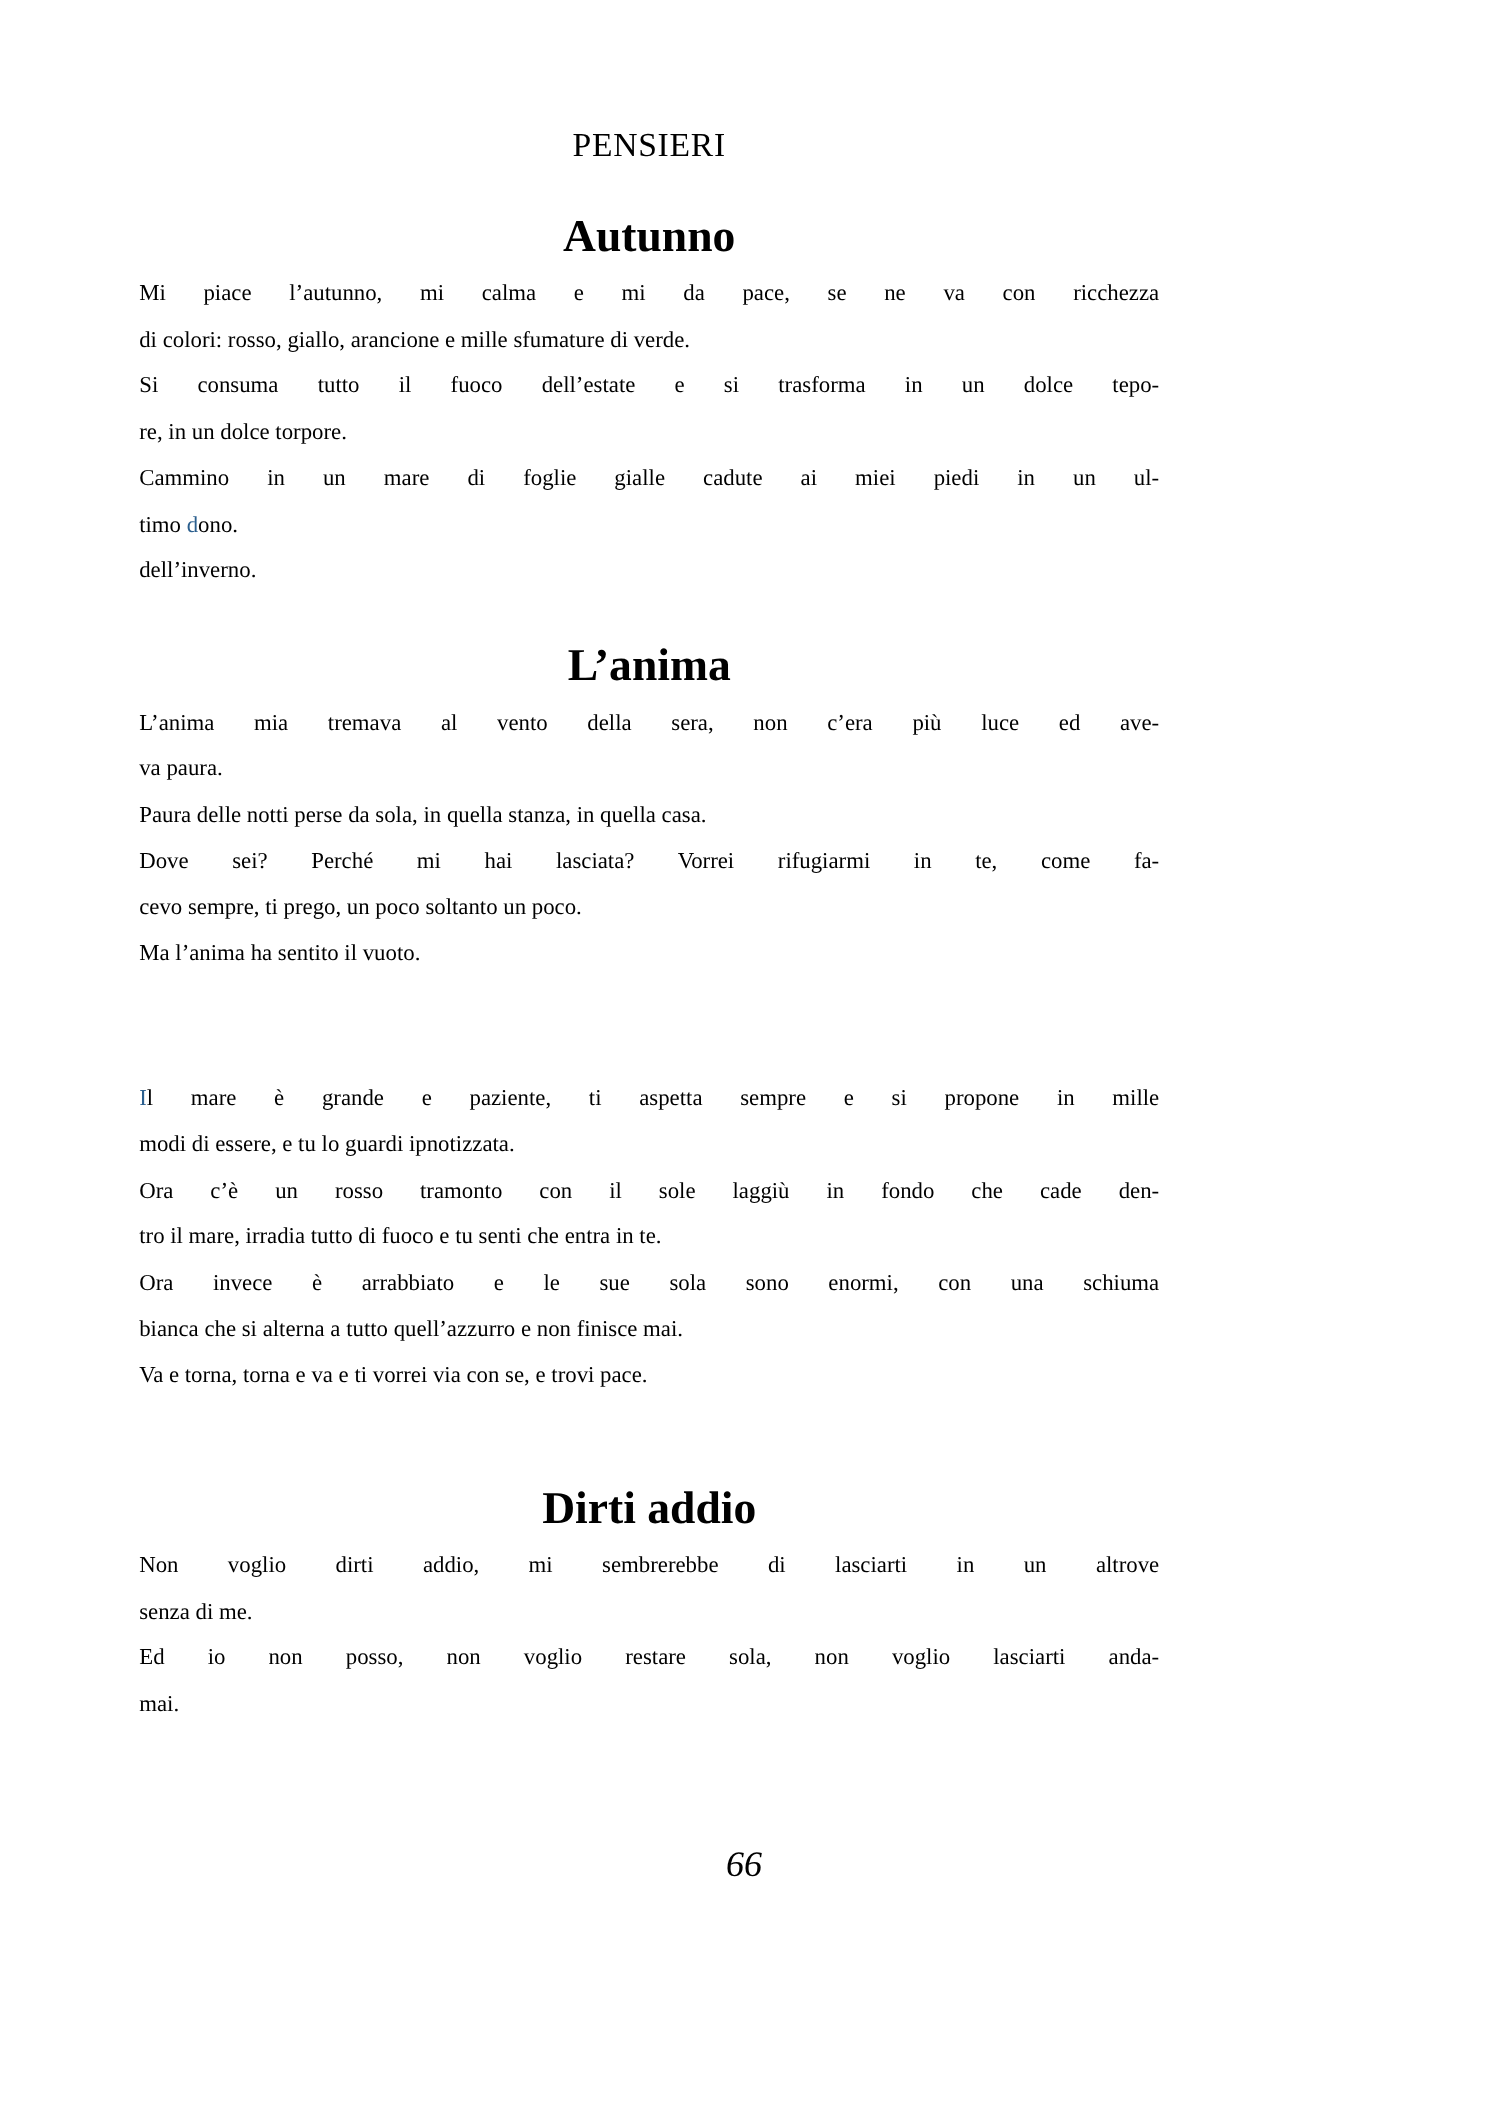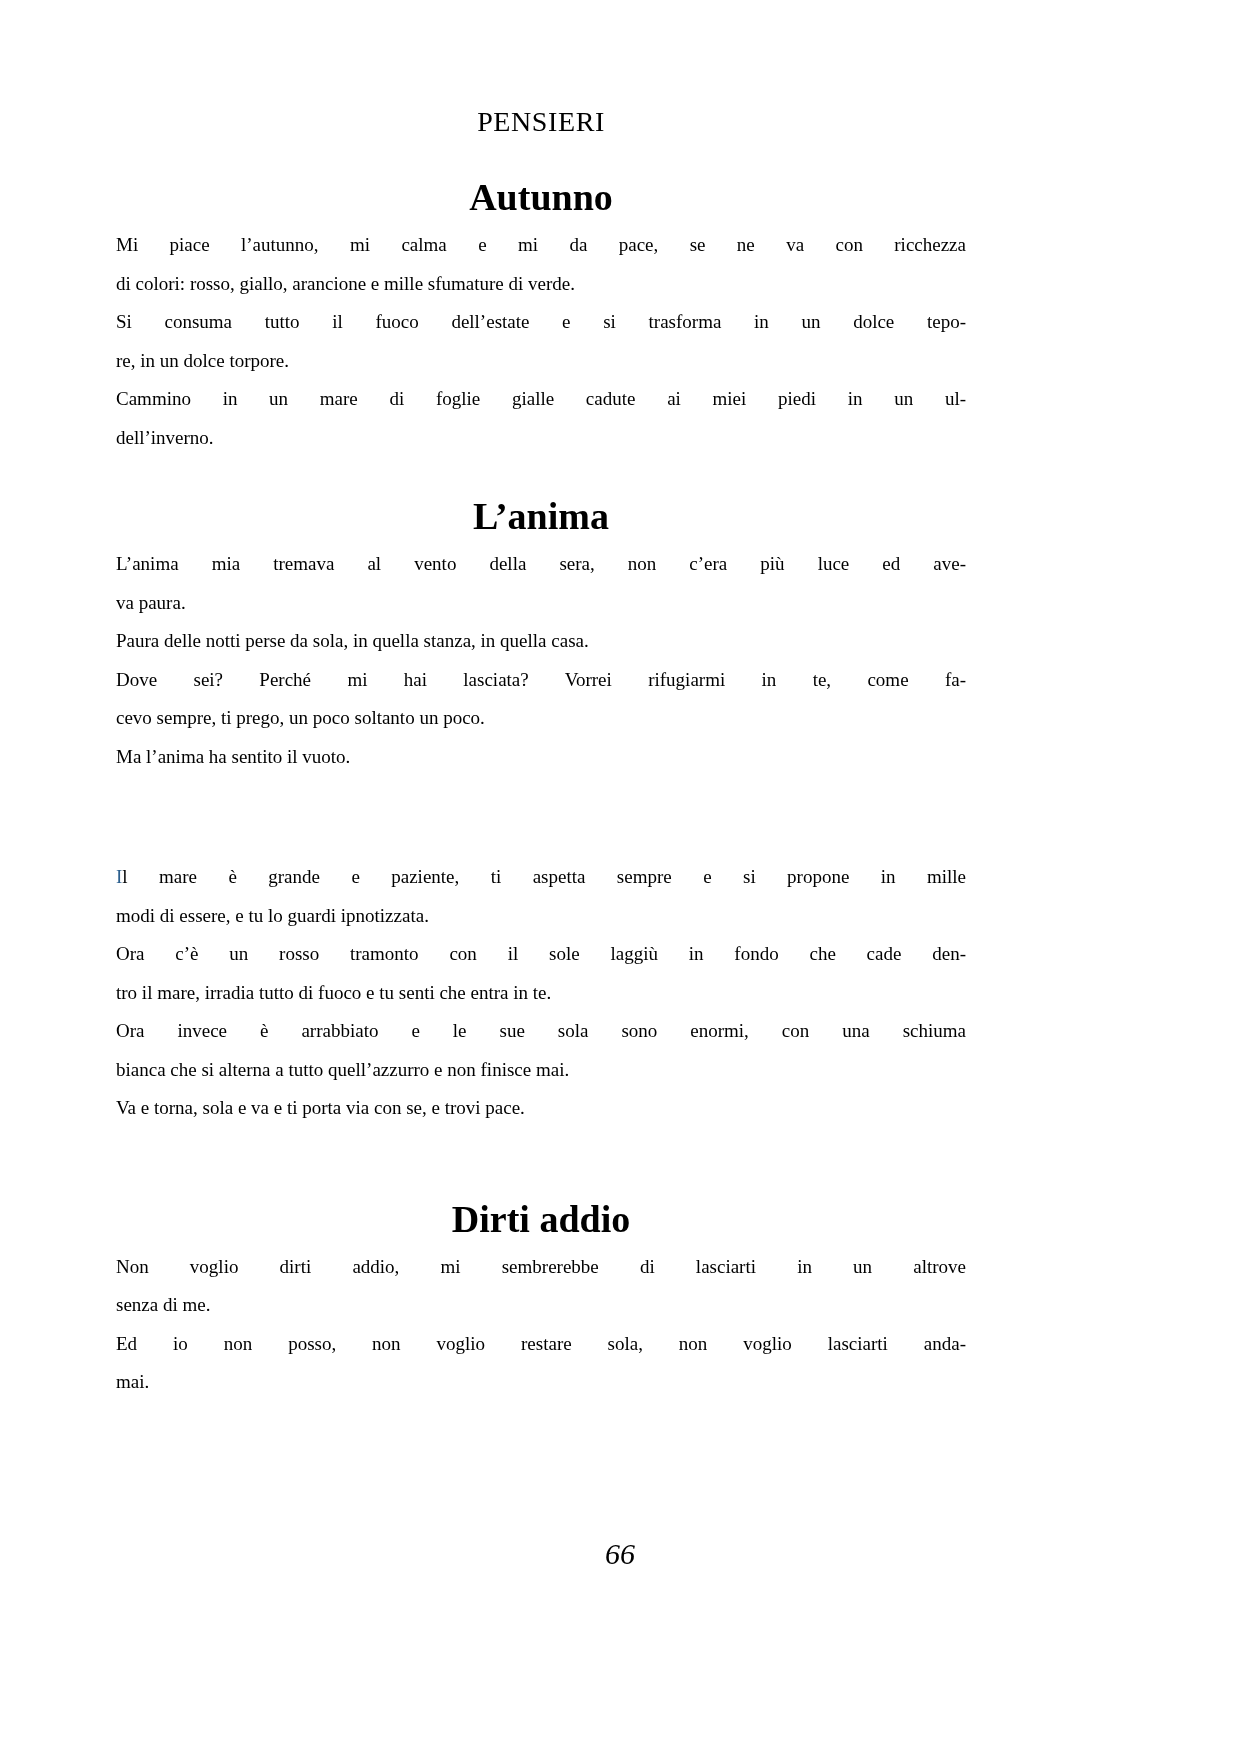--- a/index.html
+++ b/index.html
@@ -104,20 +104,21 @@
 
     <div class="poem">
       <div class="poem-title">Autunno</div>
       <div class="gap-body"></div>
       <div class="poem-body">
         <span class="line just">Mi piace l’autunno, mi calma e mi da pace, se ne va con ricchezza</span>
         <span class="line last">di colori: rosso, giallo, arancione e mille sfumature di verde.</span>
         <span class="line just">Si consuma tutto il fuoco dell’estate e si trasforma in un dolce tepo-</span>
         <span class="line last">re, in un dolce torpore.</span>
         <span class="line just">Cammino in un mare di foglie gialle cadute ai miei piedi in un ul-</span>
+        <span class="line last"><span>timo </span><span class="blue">d</span><span>ono.</span></span>
         <span class="line last">dell’inverno.</span>
       </div>
     </div>
 
     <div class="gap-after-autunno"></div>
 
     <div class="poem">
       <div class="poem-title">L’anima</div>
       <div class="gap-body"></div>
       <div class="poem-body">
@@ -134,21 +135,21 @@
 
     <div class="poem">
       <div class="gap-body"></div>
       <div class="poem-body">
         <span class="line just"><span class="blue">I</span><span>l mare è grande e paziente, ti aspetta sempre e si propone in mille</span></span>
         <span class="line last">modi di essere, e tu lo guardi ipnotizzata.</span>
         <span class="line just">Ora c’è un rosso tramonto con il sole laggiù in fondo che cade den-</span>
         <span class="line last">tro il mare, irradia tutto di fuoco e tu senti che entra in te.</span>
         <span class="line just">Ora invece è arrabbiato e le sue sola sono enormi, con una schiuma</span>
         <span class="line last">bianca che si alterna a tutto quell’azzurro e non finisce mai.</span>
-        <span class="line last">Va e torna, sola e va e ti porta via con se, e trovi pace.</span>
+        <span class="line last">Va e torna, torna e va e ti vorrei via con se, e trovi pace.</span>
       </div>
     </div>
 
     <div class="gap-after-mare"></div>
 
     <div class="poem">
       <div class="poem-title">Dirti addio</div>
       <div class="gap-body"></div>
       <div class="poem-body">
         <span class="line just">Non voglio dirti addio, mi sembrerebbe di lasciarti in un altrove</span>

